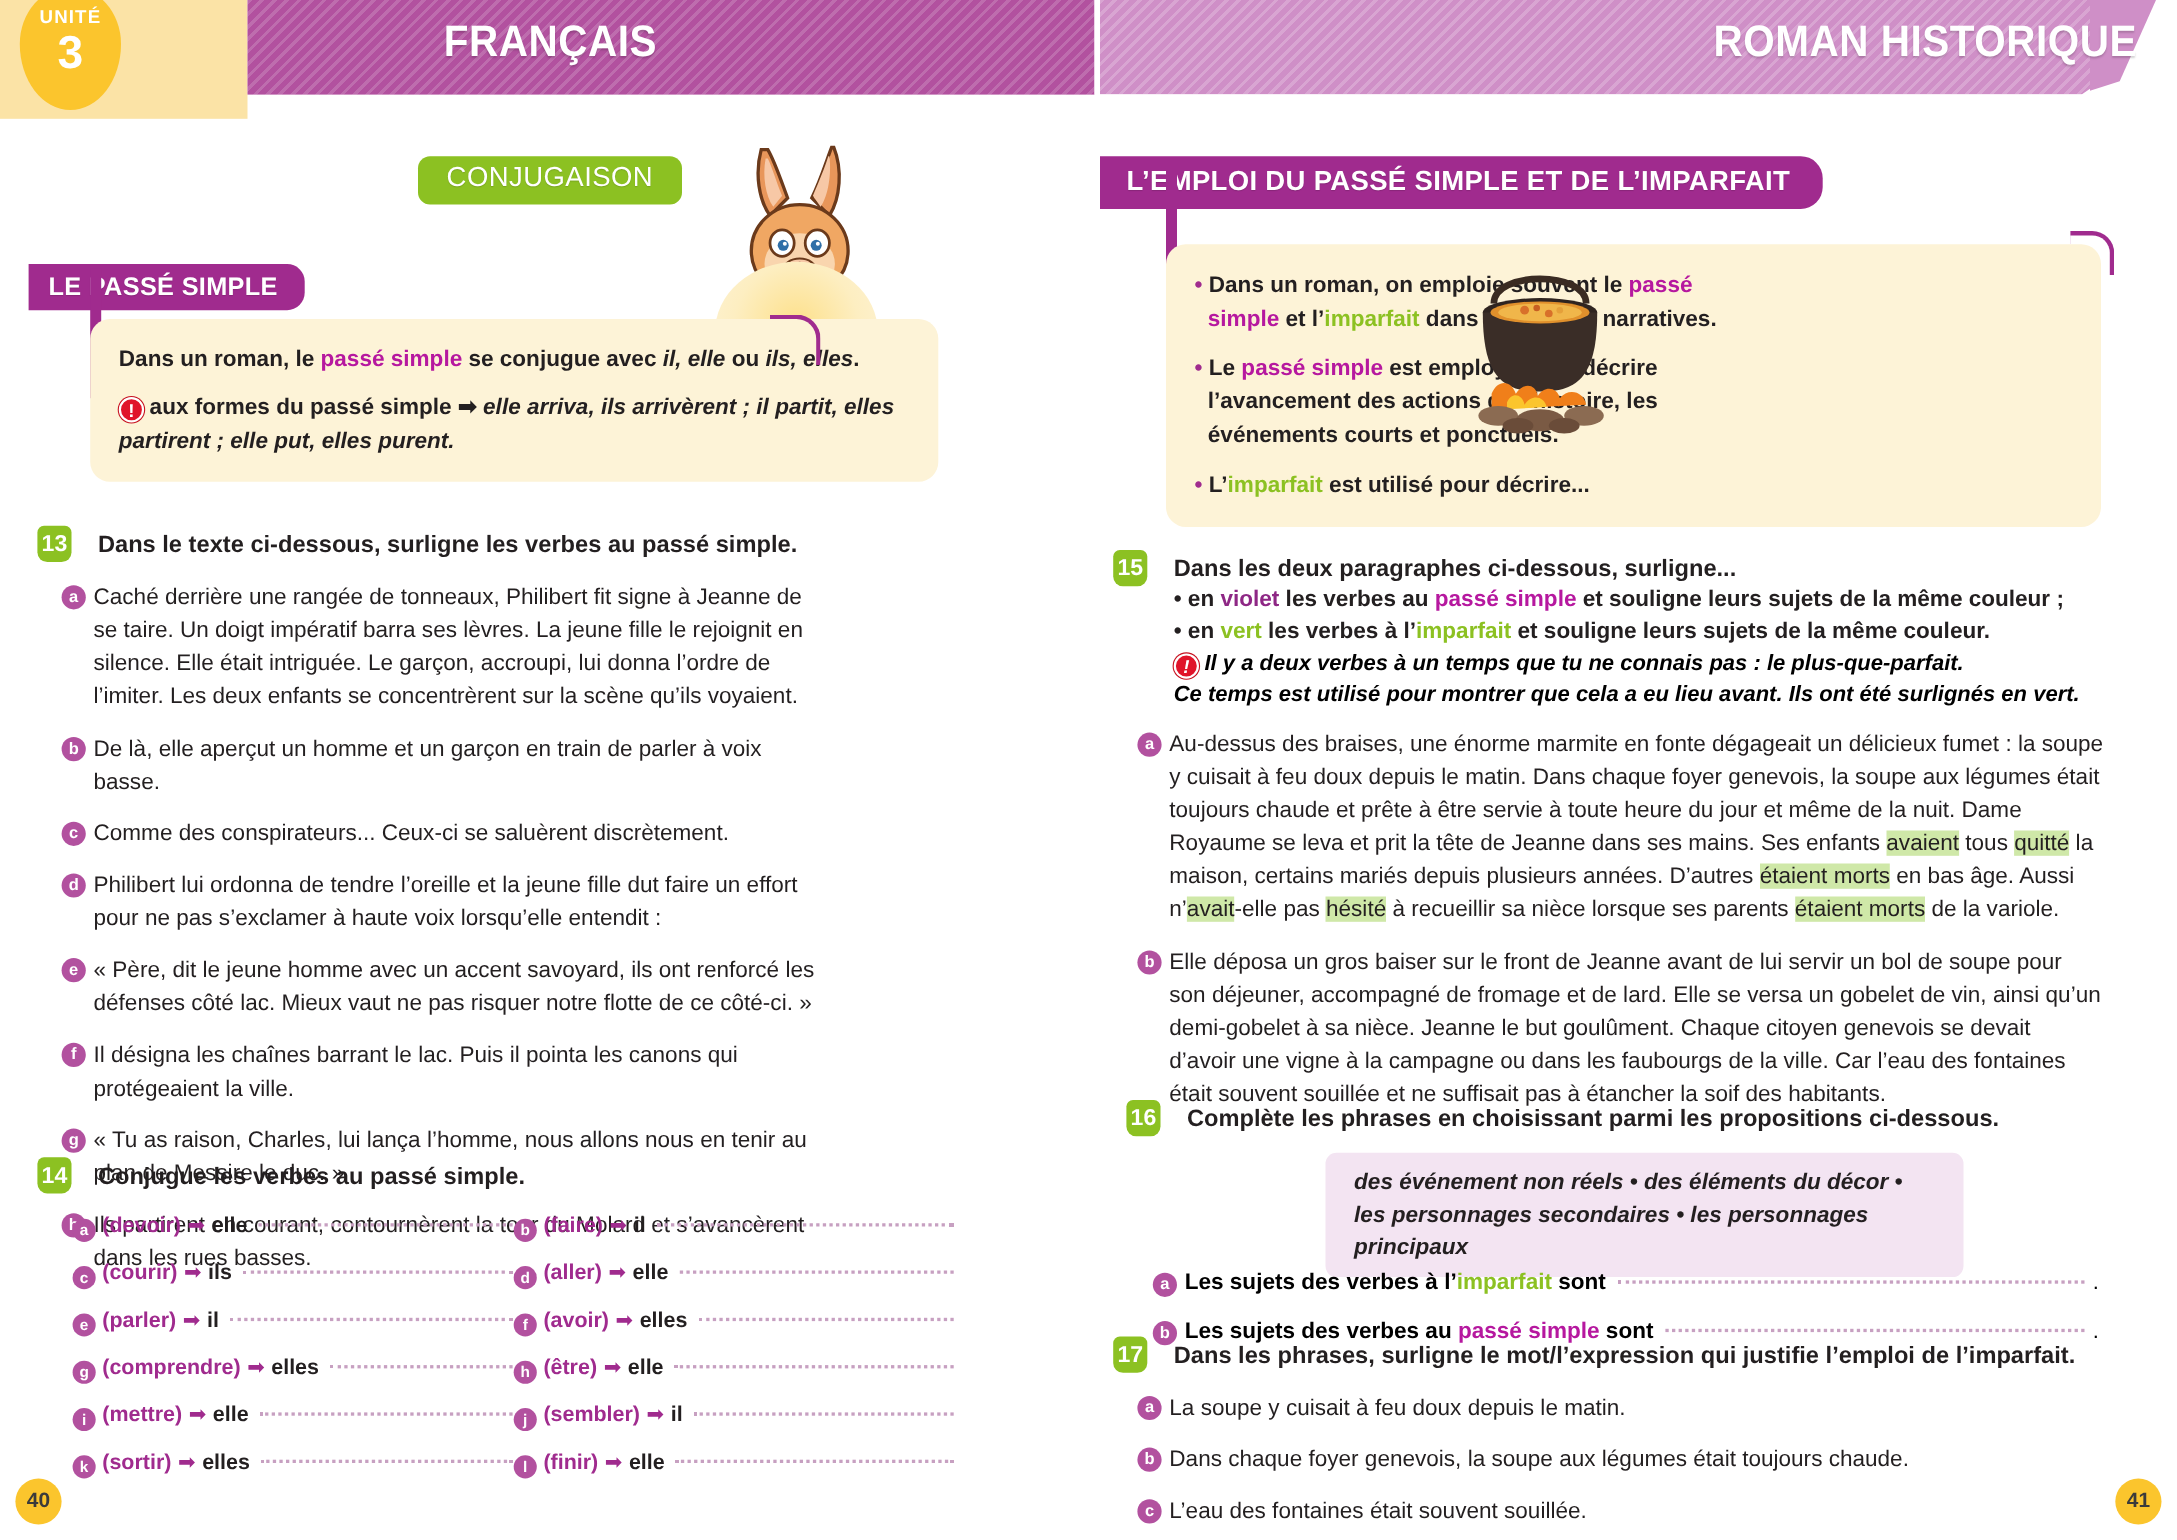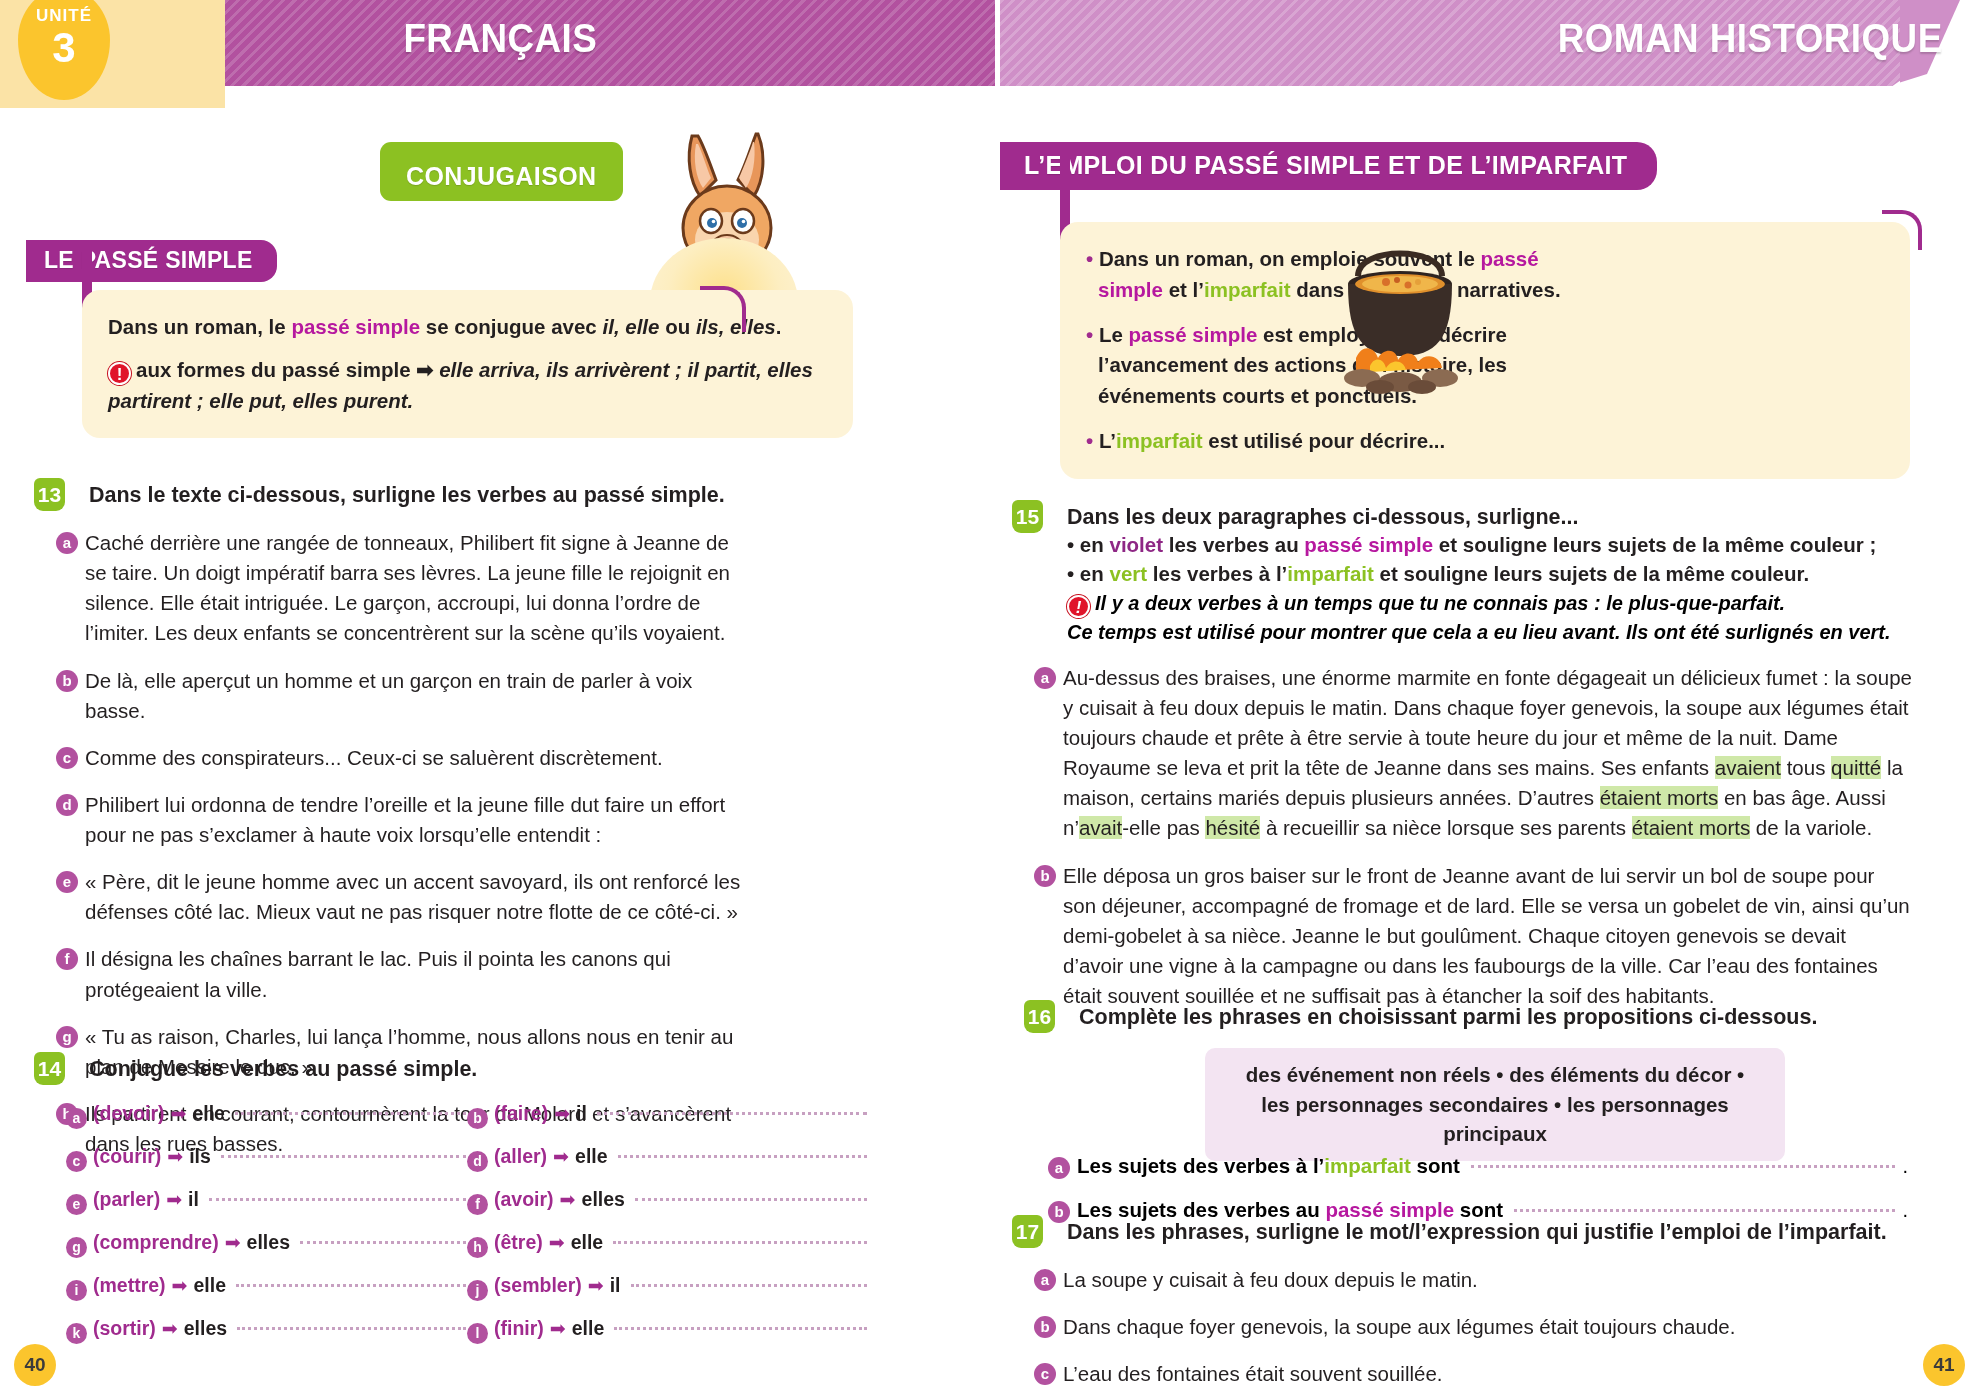--- a/index.html
+++ b/index.html
@@ -54,22 +54,22 @@
     position: absolute; left: 18px; top: -12px; width: 92px; height: 112px;
     background: #fbc52d; border-radius: 46px 46px 46px 46px/52px 52px 60px 60px;
     color: #fff; text-align: center; padding-top: 18px;
   }
   .unit-badge .u1 { font-size: 17px; font-weight: 800; letter-spacing:1px; }
   .unit-badge .u2 { font-size: 42px; font-weight: 800; line-height: .95; margin-top:2px;}
 
   
   .pill-green {
     position: absolute; background: #8cc122; color: #fff;
-    font-weight: 700; font-size: 25px; letter-spacing: .4px;
-    padding: 20px 26px 10px; border-radius: 11px;
+    font-weight: 400; font-size: 25px; letter-spacing: .4px;
+    padding: 5px 26px 10px; border-radius: 11px;
     text-shadow: 0 1px 1px rgba(0,0,0,.15);
   }
   .pill-purple {
     position: absolute; background: #a02b8e; color: #fff;
     font-weight: 800; font-size: 23px; letter-spacing: .3px;
     padding: 7px 24px 8px 18px; border-radius: 0 16px 16px 0;
     text-shadow: 0 1px 1px rgba(0,0,0,.15);
   }
 
   
@@ -139,21 +139,21 @@
   .ansline { display:flex; align-items:baseline; gap:7px; margin-top: 18px; }
   .ansline .txt { font-size:20.5px; font-weight:600; white-space:nowrap; }
   .ansline .ps { color:#b6189f; font-weight:700;}
   .ansline .imp { color:#8cc122; font-weight:700;}
   .ansline .dots { border-bottom: 3px dotted #c7a0c1; flex:1 1 auto; top:-5px; position:relative;}
   .ansline .per { font-size:20px; }
 
   
   .choice-box {
     position: absolute; background: #f3e4f2; border-radius: 10px;
-    padding: 12px 26px; text-align: center; 
+    padding: 12px 26px; font-style: italic;
     font-size: 20.5px; font-weight: 600; color:#231f20; line-height:1.45;
   }
 
   
   .pg {
     position: absolute; width: 42px; height: 42px; border-radius: 50%;
     background: #fbc52d; color: #3b3b3b; font-weight: 800; font-size: 19px;
     text-align: center; line-height: 42px;
   }
   .pg.l { left: 14px; bottom: 14px; }

